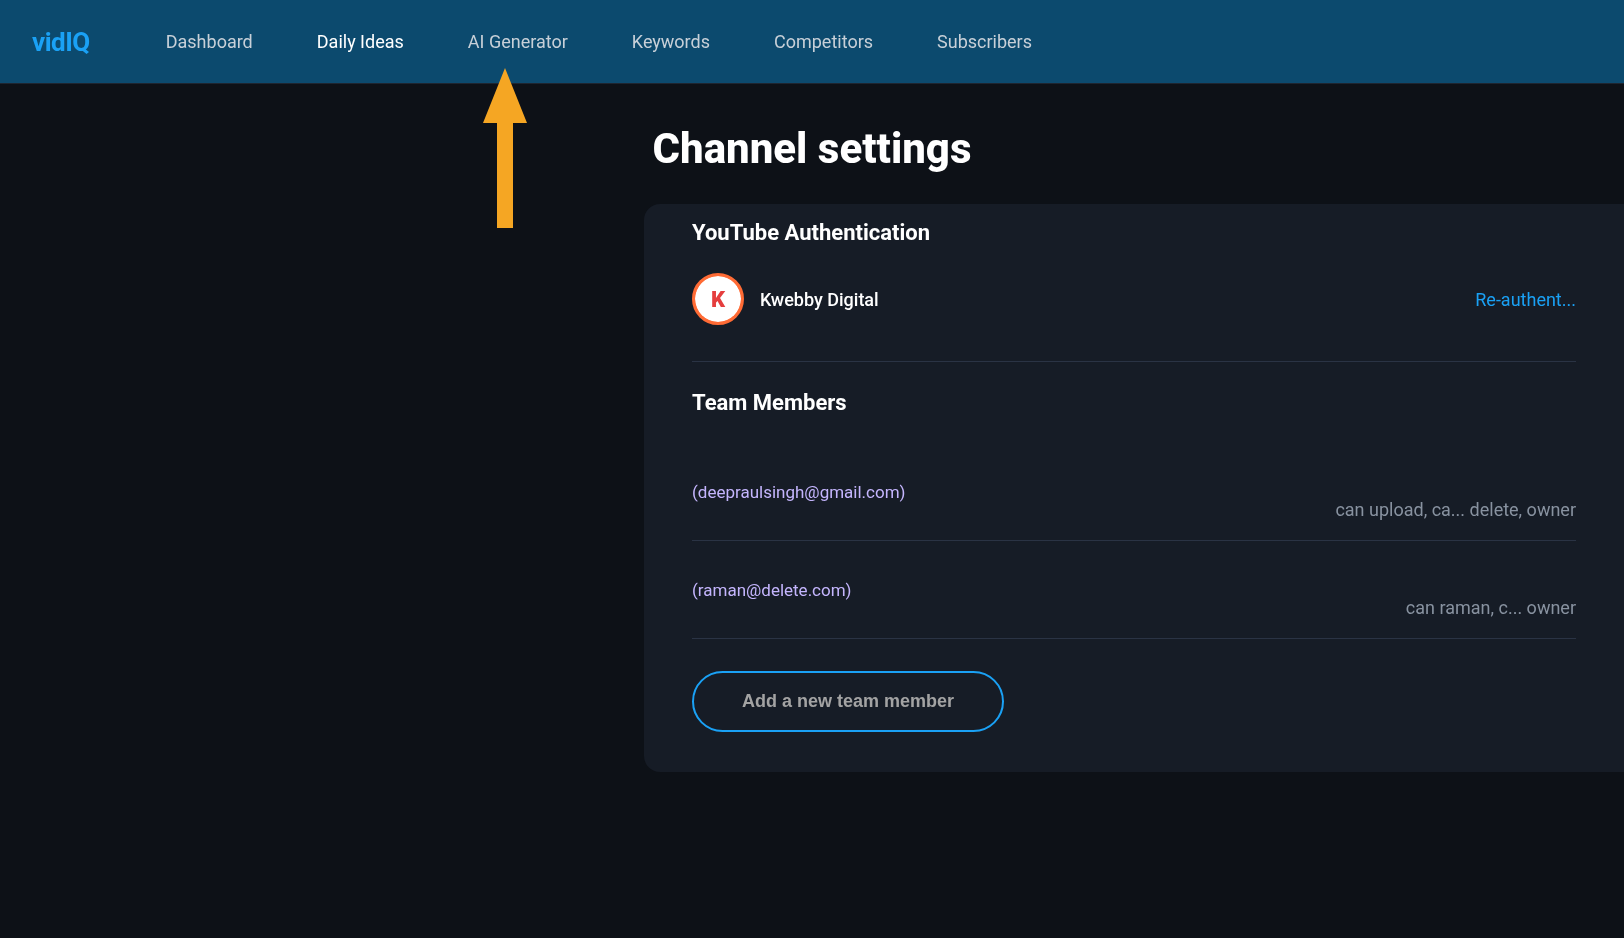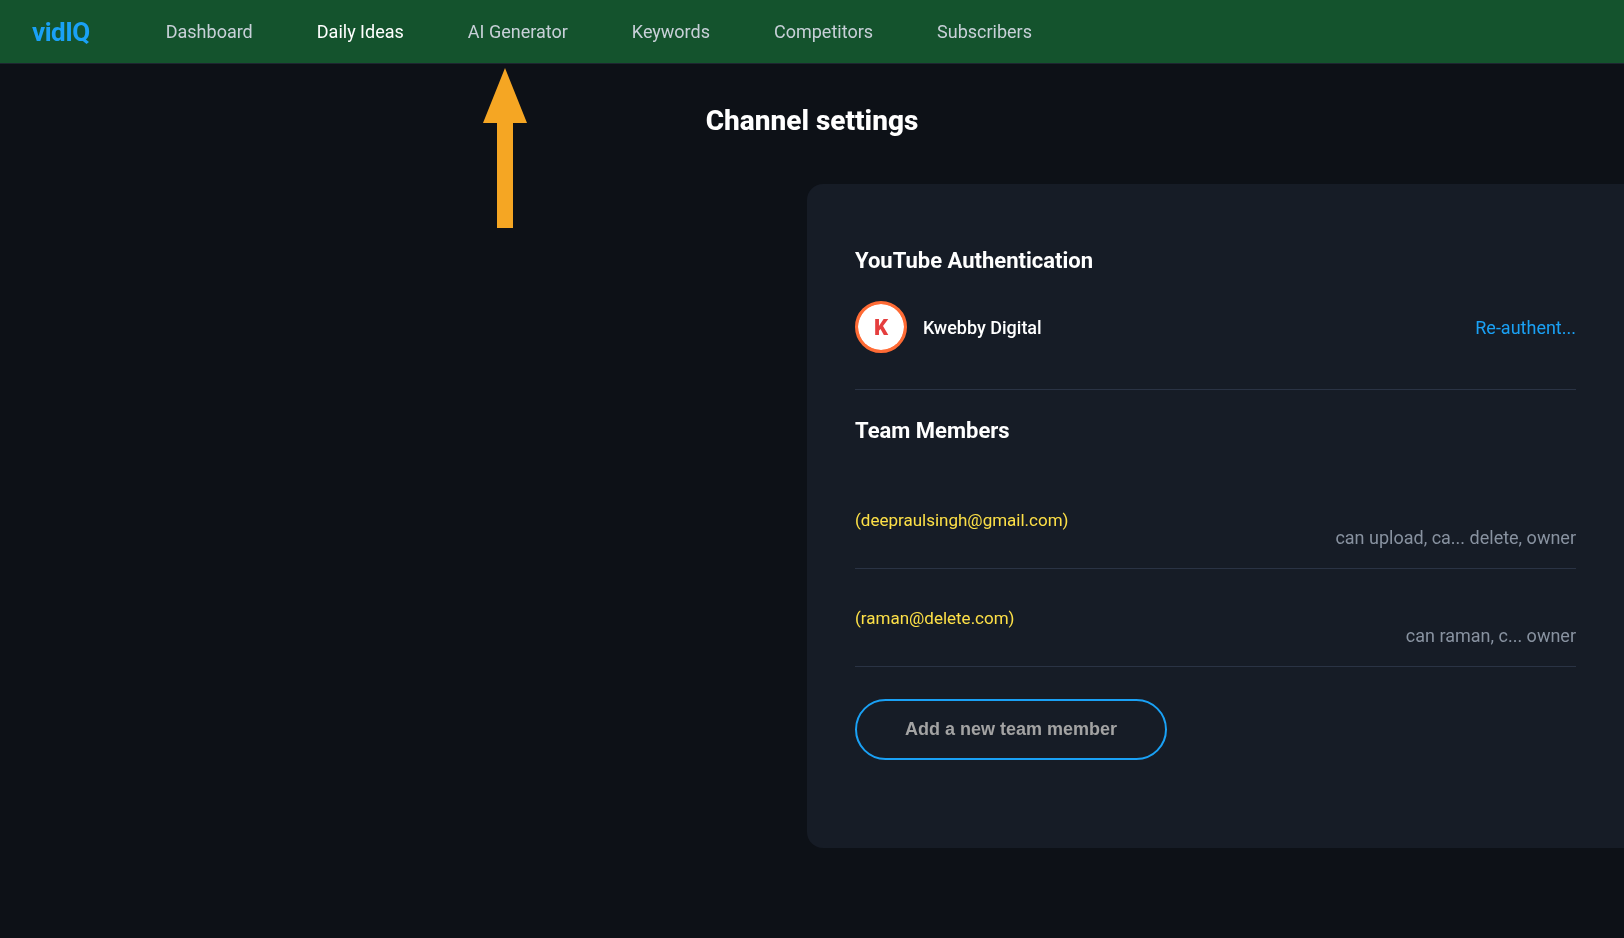--- a/index.html
+++ b/index.html
@@ -12,22 +12,22 @@
       height: 938px;
       overflow: hidden;
       position: relative;
     }
 
     
     .navbar {
       display: flex;
       align-items: center;
       padding: 0 32px;
-      height: 64px;
-      background-color: #14532d;
+      height: 84px;
+      background-color: #0c4a6e;
       border-bottom: 1px solid #1e2530;
       position: relative;
       z-index: 10;
     }
 
     .logo {
       display: flex;
       align-items: center;
       margin-right: 48px;
       text-decoration: none;
@@ -69,35 +69,35 @@
     }
 
     
     .page-content {
       position: relative;
       padding-top: 40px;
     }
 
     .page-title {
       text-align: center;
-      font-size: 28px;
+      font-size: 42px;
       font-weight: 800;
       color: #ffffff;
       margin-bottom: 40px;
     }
 
     
     .settings-panel {
       position: absolute;
       right: 0;
       top: 120px;
-      width: 817px;
+      width: 980px;
       background-color: #161c26;
       border-radius: 16px 0 0 16px;
-      padding: 64px 48px;
+      padding: 16px 48px;
     }
 
     .section-title {
       font-size: 22px;
       font-weight: 700;
       color: #ffffff;
       margin-bottom: 28px;
     }
 
     
@@ -174,21 +174,21 @@
     .member-row {
       display: flex;
       align-items: center;
       justify-content: space-between;
       padding: 20px 0;
       border-bottom: 1px solid #2a3344;
     }
 
     .member-email {
       font-size: 17px;
-      color: #fde047;
+      color: #c4b5fd;
     }
 
     .member-perms {
       font-size: 18px;
       color: #8892a0;
       text-align: right;
       max-width: 280px;
       margin-top: 36px;
     }
 

